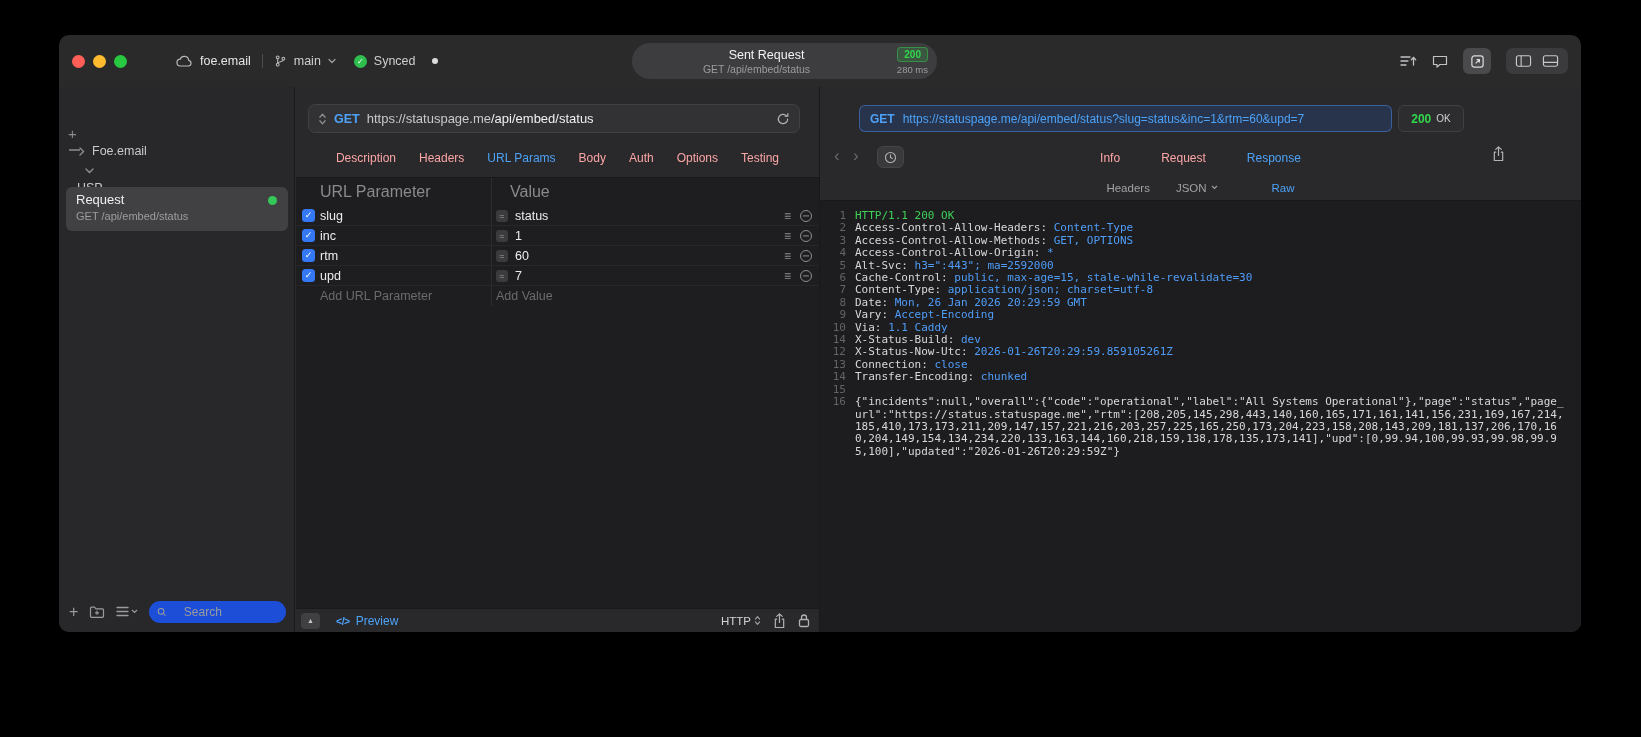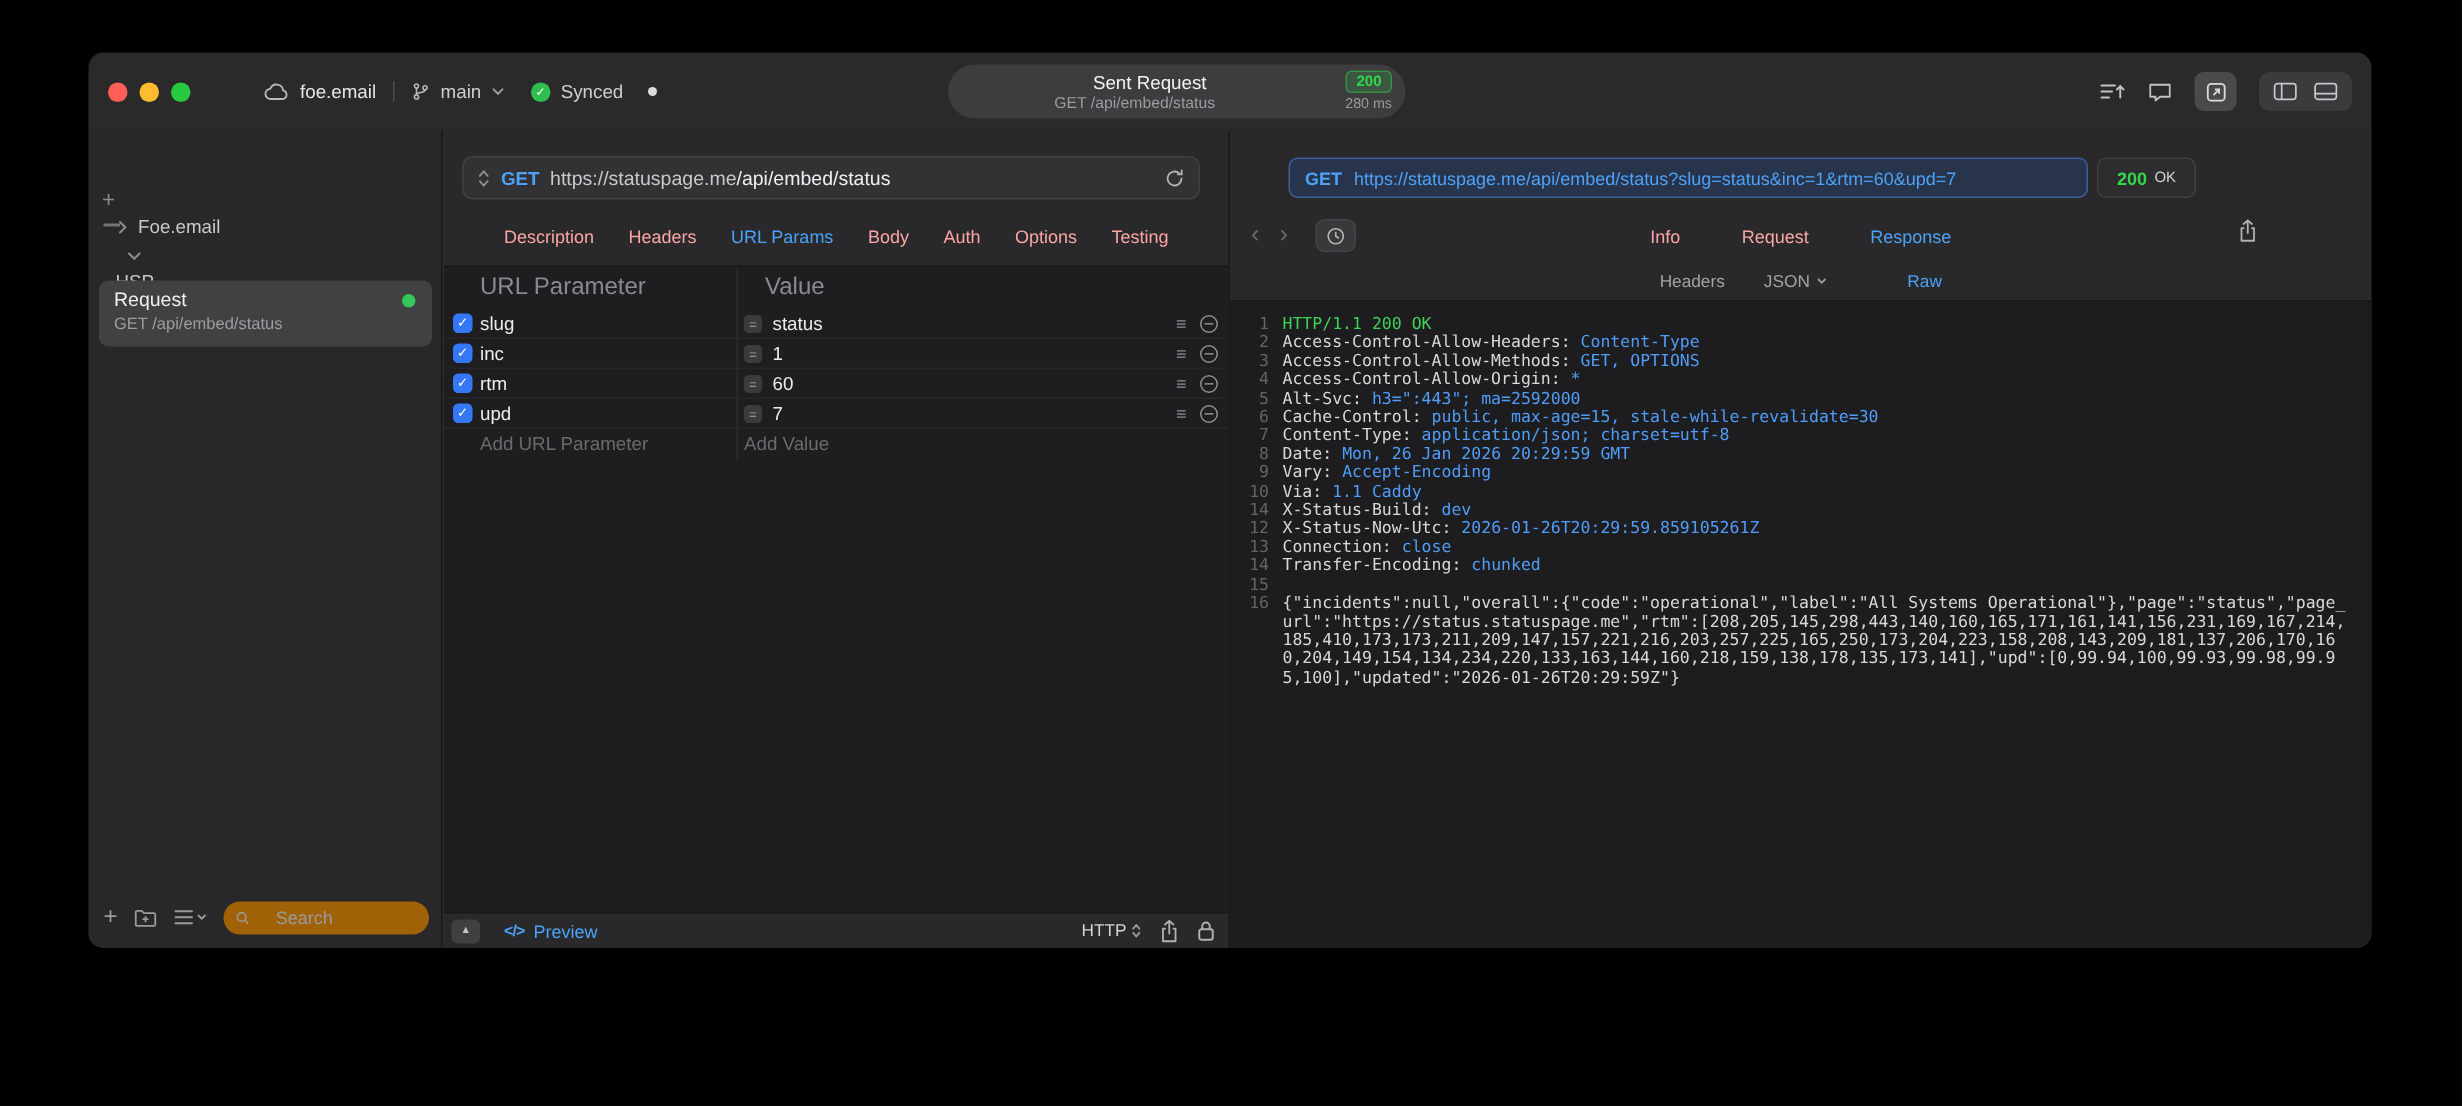--- a/index.html
+++ b/index.html
@@ -48,21 +48,21 @@
   .tree-row.hsp{left:18px;top:81px;flex-direction:column;}
   .req-card{position:absolute;left:7px;top:100px;width:222px;height:44px;background:#414144;
     border-radius:6px;}
   .req-title{position:absolute;left:10px;top:5px;font-size:13px;color:#f0f0f2;}
   .req-sub{position:absolute;left:10px;top:23px;font-size:11px;color:#9d9da0;}
   .green-dot{position:absolute;right:11px;top:9px;width:9px;height:9px;border-radius:50%;background:#34c759;}
   .sb-bottom{position:absolute;left:0;right:0;bottom:9px;height:23px;display:flex;align-items:center;
     padding:0 8px 0 10px;gap:11px;}
   .sb-bottom .plus-glyph{color:#9b9b9e;font-size:16px;line-height:16px;}
   .view-btn{display:flex;align-items:center;gap:2px;}
-  .search-pill{flex:1;height:22px;background:#a16207;border-radius:11px;display:flex;align-items:center;
+  .search-pill{flex:1;height:22px;background:#1d4ed8;border-radius:11px;display:flex;align-items:center;
     padding:0 8px;gap:15px;}
   .search-pill input{background:transparent;border:none;outline:none;color:#e6e6e8;font-size:12px;width:100%;
     font-family:inherit;}
   .search-pill input::placeholder{color:#9b9b9e;}
   
   .middle{position:absolute;top:52px;left:237px;width:523px;height:545px;background:#29292b;}
   .url-bar{position:absolute;left:12px;top:17px;width:492px;height:29px;background:#323235;
     border:1px solid #414144;border-radius:7px;display:flex;align-items:center;padding:0 9px;gap:7px;}
   .method{color:#4da2f8;font-weight:bold;font-size:12.5px;}
   .url-text{font-size:13px;white-space:nowrap;overflow:hidden;}

